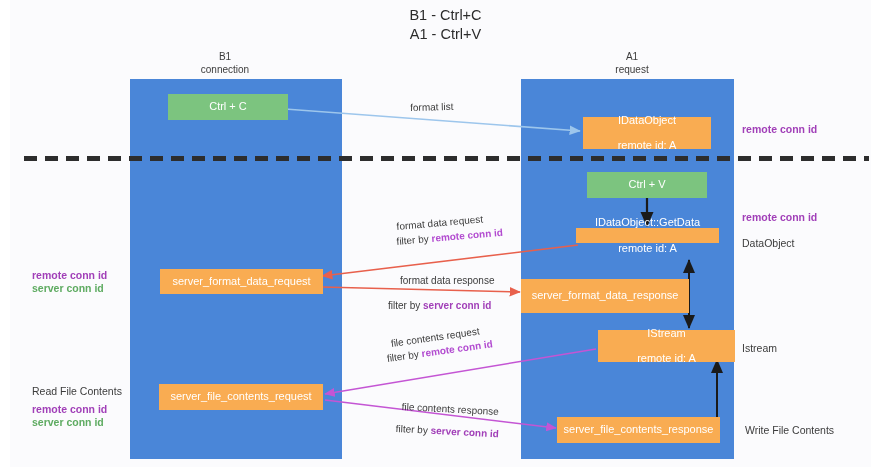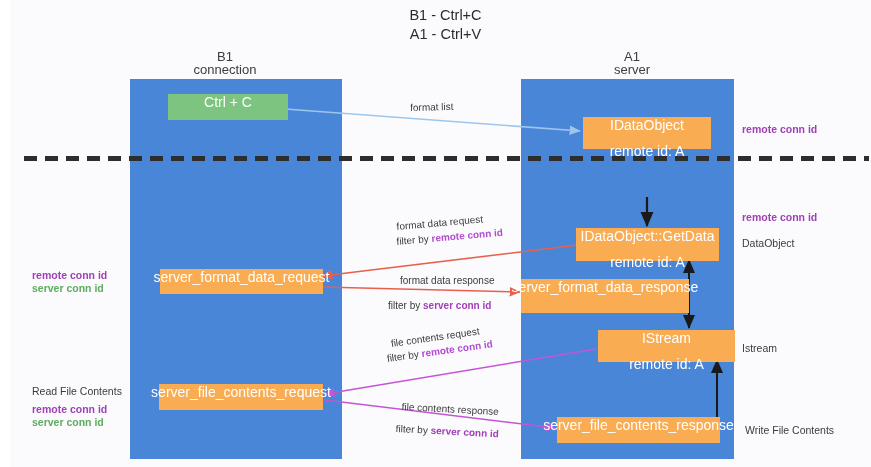--- a/index.html
+++ b/index.html
@@ -18,42 +18,43 @@
     overflow: hidden;
     margin-left: 10px;
   }
   .lane {
     position: absolute;
     background: #4a86d8;
   }
   .lane-header {
     position: absolute;
     text-align: center;
-    font-size: 13px;
+    font-size: 10px;
     color: #3c3c3c;
     line-height: 13px;
     white-space: pre-line;
   }
   .title {
     position: absolute;
     width: 100%;
     text-align: center;
     font-size: 14.5px;
     color: #2b2b2b;
     line-height: 19px;
     white-space: pre-line;
   }
   .box {
     position: absolute;
     box-sizing: border-box;
     display: flex;
     flex-direction: column;
     align-items: center;
+    justify-content: center;
     color: #ffffff;
-    font-size: 14px;
+    font-size: 11px;
     line-height: 13.5px;
     text-align: center;
     padding: 2px 4px;
   }
   .box.green { background: #7cc47f; }
   .box.orange { background: #f9ac52; gap: 12px; }
   .box span { display: block; }
 
   .lbl {
     position: absolute;
@@ -97,21 +98,21 @@
 <body>
 
 <div id="canvas">
 
   <div class="title" style="top:6px;">B1 - Ctrl+C
 A1 - Ctrl+V</div>
 
   <div class="lane-header" style="left:155px; top:50px; width:120px;">B1
 connection</div>
   <div class="lane-header" style="left:562px; top:50px; width:120px;">A1
-server</div>
+request</div>
 
   <div class="lane" style="left:120px; top:79px; width:212px; height:380px;"></div>
   <div class="lane" style="left:511px; top:79px; width:213px; height:380px;"></div>
 
   <svg class="overlay">
     <defs>
       <marker id="ah-blue" markerWidth="7" markerHeight="6" refX="6.5" refY="3" orient="auto">
         <path d="M0,0 L7,3 L0,6 z" fill="#9dc6ec"></path>
       </marker>
       <marker id="ah-black" markerWidth="7" markerHeight="6" refX="6.5" refY="3" orient="auto">
@@ -149,22 +150,25 @@
 
   <div class="box green" style="left:158px; top:94px; width:120px; height:26px;">
     <span>Ctrl + C</span>
   </div>
 
   <div class="box orange" style="left:573px; top:117px; width:128px; height:32px;">
     <span>IDataObject</span>
     <span>remote id: A</span>
   </div>
 
-
-  <div class="box orange" style="left:566px; top:228px; width:143px; height:33px;">
+  <div class="box green" style="left:577px; top:172px; width:120px; height:26px;">
+    <span>Ctrl + V</span>
+  </div>
+
+  <div class="box orange" style="left:566px; top:228px; width:143px; height:15px;">
     <span>IDataObject::GetData</span>
     <span>remote id: A</span>
   </div>
 
   <div class="box orange" style="left:150px; top:269px; width:163px; height:25px;">
     <span>server_format_data_request</span>
   </div>
 
   <div class="box orange" style="left:511px; top:279px; width:168px; height:34px;">
     <span>server_format_data_response</span>

